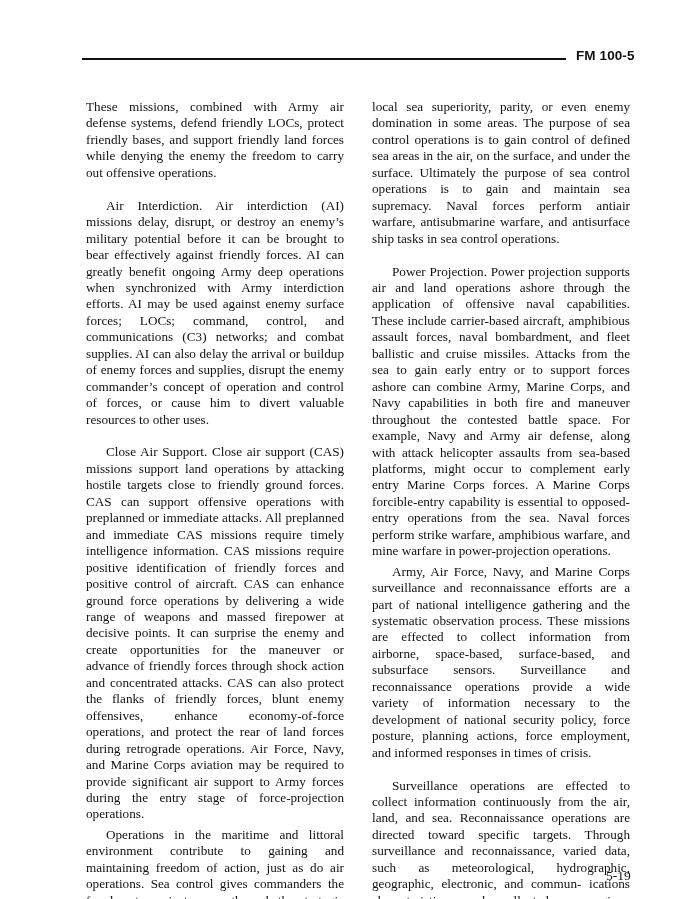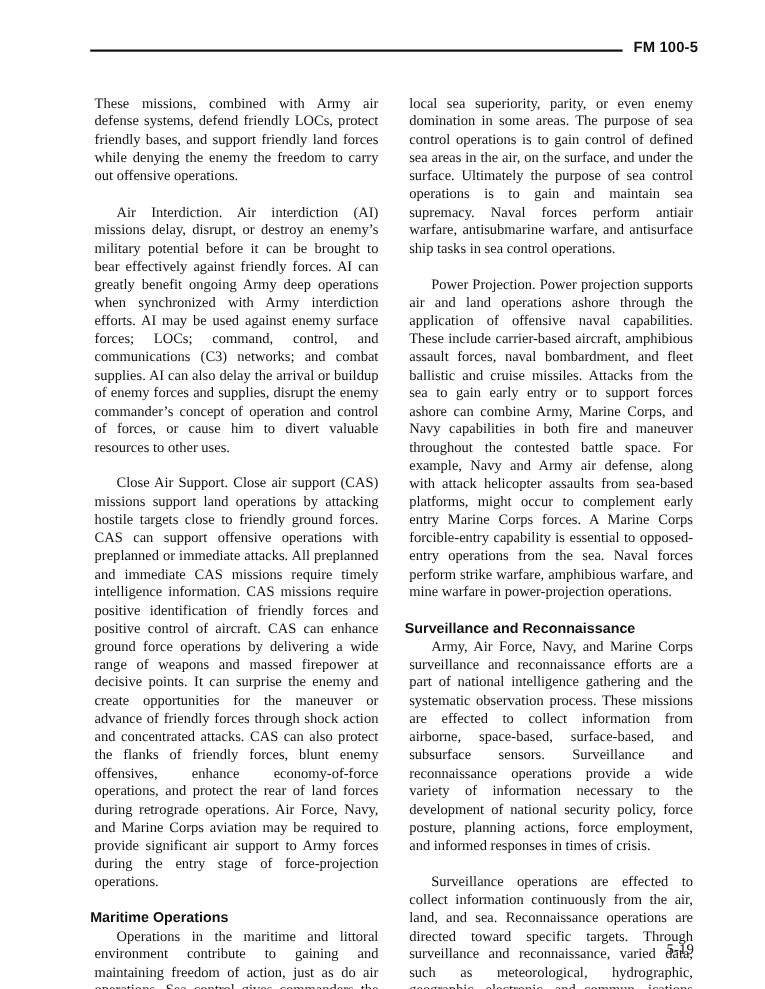--- a/index.html
+++ b/index.html
@@ -1,17 +1,17 @@
 <!DOCTYPE html>
 <html><head>
 <meta charset="utf-8">
 <style>
   html, body { margin: 0; padding: 0; background: #ffffff; }
   body { width: 695px; height: 899px; position: relative; overflow: hidden; color: #111; }
-  .page { position: absolute; left: 0; top: 4px; width: 695px; height: 842px; }
+  .page { position: absolute; left: 0; top: 17px; width: 695px; height: 842px; }
   .header-rule { position: absolute; left: 82px; top: 41px; width: 484px; height: 2px; background: #111; }
   .header-title { position: absolute; left: 576px; top: 31px; font-family: "Liberation Sans", sans-serif; font-weight: bold; font-size: 13.5px; letter-spacing: 0.1px; }
   .col { position: absolute; top: 78px; width: 266px; font-family: "Liberation Serif", serif; font-size: 13.2px; line-height: 16.45px; text-align: justify; }
   .col-left { left: 82px; }
   .col-right { left: 368px; }
   .col p { margin: 4px; text-indent: 20px; hyphens: manual; }
   .col p.noindent { text-indent: 0; }
   .col p.gap { margin-top: 16.45px; }
   .col p.after-head { margin-top: 0; }
   .run-in { font-weight: normal; }
@@ -26,30 +26,28 @@
   <div class="header-rule"></div>
   <div class="header-title">FM 100-5</div>
 
   <div class="col col-left">
     <p class="noindent">These missions, combined with Army air defense systems, defend friendly LOCs, protect friendly bases, and support friendly land forces while denying the enemy the freedom to carry out offensive operations.</p>
 
     <p class="gap"><span class="run-in">Air Interdiction</span><span>. Air interdiction (AI) missions delay, disrupt, or destroy an enemy’s military potential before it can be brought to bear effectively against friendly forces. AI can greatly benefit ongoing Army deep operations when synchronized with Army interdiction efforts. AI may be used against enemy surface forces; LOCs; command, control, and communications (C3) networks; and combat supplies. AI can also delay the arrival or buildup of enemy forces and supplies, disrupt the enemy commander’s concept of operation and control of forces, or cause him to divert valuable resources to other uses.</span></p>
 
     <p class="gap"><span class="run-in">Close Air Support</span><span>. Close air support (CAS) missions support land operations by attacking hostile targets close to friendly ground forces. CAS can support offensive operations with preplanned or immediate attacks. All preplanned and immediate CAS missions require timely intelligence information. CAS missions require positive identification of friendly forces and positive control of aircraft. CAS can enhance ground force operations by delivering a wide range of weapons and massed firepower at decisive points. It can surprise the enemy and create opportunities for the maneuver or advance of friendly forces through shock action and concentrated attacks. CAS can also protect the flanks of friendly forces, blunt enemy offensives, enhance economy-of-force operations, and protect the rear of land forces during retrograde operations. Air Force, Navy, and Marine Corps aviation may be required to provide significant air support to Army forces during the entry stage of force-projection operations.</span></p>
 
-    <h3 class="section-head">Maritime Operations</h3>
     <p class="after-head">Operations in the maritime and littoral environment contribute to gaining and maintaining freedom of action, just as do air operations. Sea control gives commanders the freedom to project power through the strategic and operational movement of forces by sea, to protect SLOCs, to secure littoral areas from sea-based threats, and to execute air and land operations from the sea. Maritime functions that contribute to land operations are sea control and power projection.</p>
 
   </div>
 
   <div class="col col-right">
     <p class="noindent">local sea superiority, parity, or even enemy domination in some areas. The purpose of sea control operations is to gain control of defined sea areas in the air, on the surface, and under the surface. Ultimately the purpose of sea control operations is to gain and maintain sea supremacy. Naval forces perform antiair warfare, antisubmarine warfare, and antisurface ship tasks in sea control operations.</p>
 
     <p class="gap"><span class="run-in">Power Projection</span><span>. Power projection supports air and land operations ashore through the application of offensive naval capabilities. These include carrier-based aircraft, amphibious assault forces, naval bombardment, and fleet ballistic and cruise missiles. Attacks from the sea to gain early entry or to support forces ashore can combine Army, Marine Corps, and Navy capabilities in both fire and maneuver throughout the contested battle space. For example, Navy and Army air defense, along with attack helicopter assaults from sea-based platforms, might occur to complement early entry Marine Corps forces. A Marine Corps forcible-entry capability is essential to opposed-entry operations from the sea. Naval forces perform strike warfare, amphibious warfare, and mine warfare in power-projection operations.</span></p>
 
-    <h3 class="section-head">Surveillance and Reconnaissance</h3>
     <p class="after-head">Army, Air Force, Navy, and Marine Corps surveillance and reconnaissance efforts are a part of national intelligence gathering and the systematic observation process. These missions are effected to collect information from airborne, space-based, surface-based, and subsurface sensors. Surveillance and reconnaissance operations provide a wide variety of information necessary to the development of national security policy, force posture, planning actions, force employment, and informed responses in times of crisis.</p>
 
     <p class="gap"><span class="em">Surveillance operations</span><span> are effected to collect information continuously from the air, land, and sea. </span><span class="em">Reconnaissance operations</span><span> are directed toward specific targets. Through surveillance and reconnaissance, varied data, such as meteorological, hydrographic, geographic, electronic, and commun- ications characteristics, can be collected on any given area of the earth’s surface. The products of these operations have strategic, operational, and tactical applications in both peace and war. Surveillance and recon- naissance combine at all levels to provide timely notification of hostile intent and actions as well as other information vital to the NCA and combatant commanders. These operations are instrumental in identifying the</span></p>
   </div>
 
   <div class="page-number">5-19</div>
 </div>
 
 </body></html>

